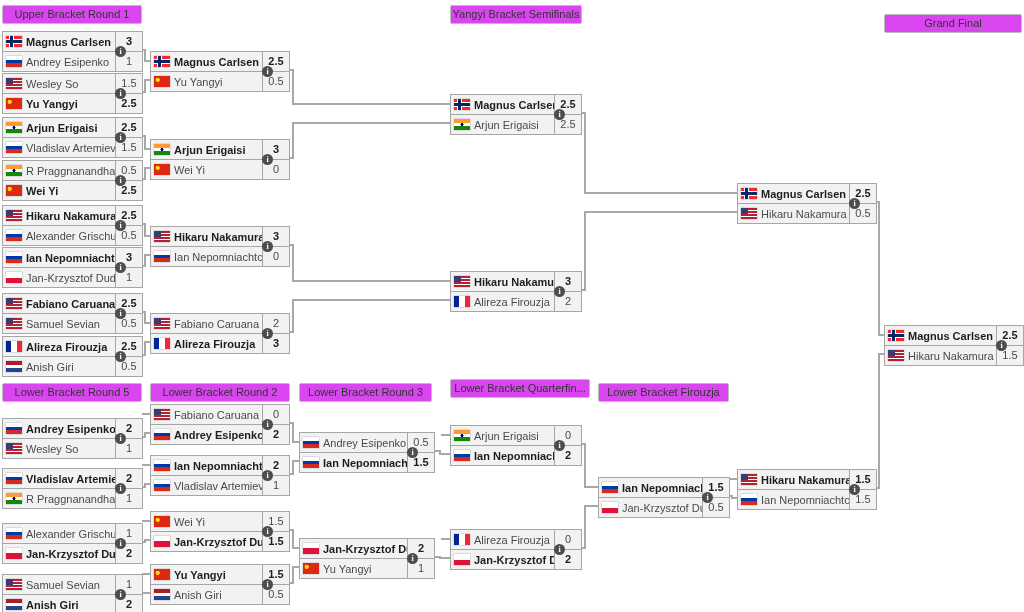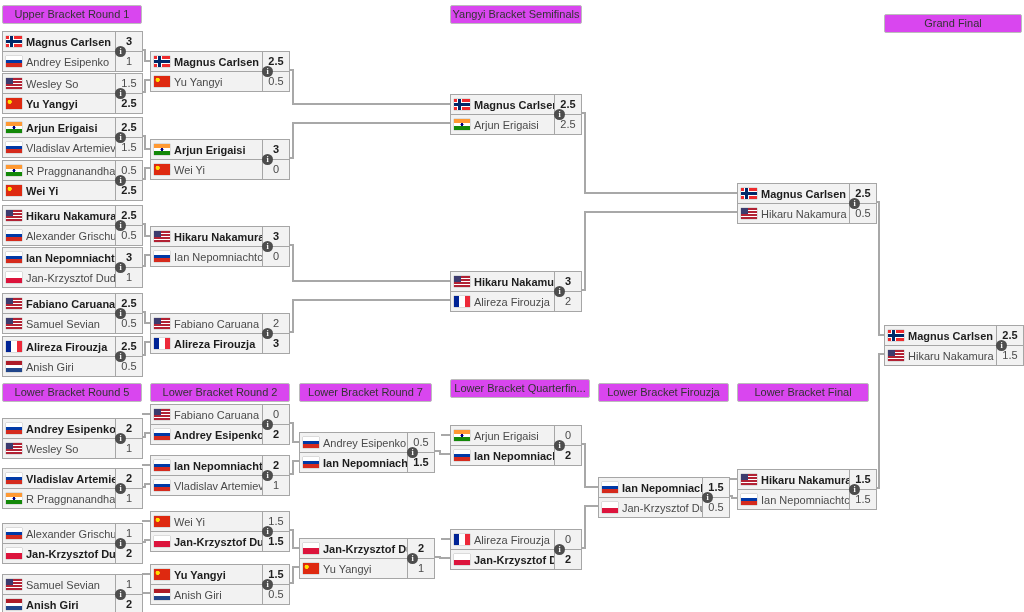--- a/index.html
+++ b/index.html
@@ -80,24 +80,23 @@
     <polyline class="cl" points="580,548 585,548 585,506 598,506"></polyline>
     <polyline class="cl" points="728,496 732,496 732,498 737,498"></polyline>
     <polyline class="cl" points="729,479 737,479"></polyline>
   </svg>
 
   <div class="hdr" style="left:2px;top:5px;width:138px">Upper Bracket Round 1</div>
   <div class="hdr" style="left:450px;top:5px;width:130px">Yangyi Bracket Semifinals</div>
   <div class="hdr" style="left:884px;top:14px;width:136px">Grand Final</div>
   <div class="hdr" style="left:2px;top:383px;width:138px">Lower Bracket Round 5</div>
   <div class="hdr" style="left:150px;top:383px;width:138px">Lower Bracket Round 2</div>
-  <div class="hdr" style="left:299px;top:383px;width:131px">Lower Bracket Round 7</div>
+  <div class="hdr" style="left:299px;top:383px;width:131px">Lower Bracket Round 3</div>
   <div class="hdr" style="left:450px;top:379px;width:138px">Lower Bracket Quarterfin...</div>
   <div class="hdr" style="left:598px;top:383px;width:129px">Lower Bracket Firouzja</div>
-  <div class="hdr" style="left:737px;top:383px;width:130px">Lower Bracket Final</div>
 
   <div class="m" style="left:2px;top:31px;width:139px">
     <div class="r" data-w="1">
         <span class="f" data-c="no"></span>
         <span class="n">Magnus Carlsen</span>
         <span class="s">3</span>
       </div>
     <div class="r" data-w="0">
         <span class="f" data-c="ru"></span>
         <span class="n">Andrey Esipenko</span>

